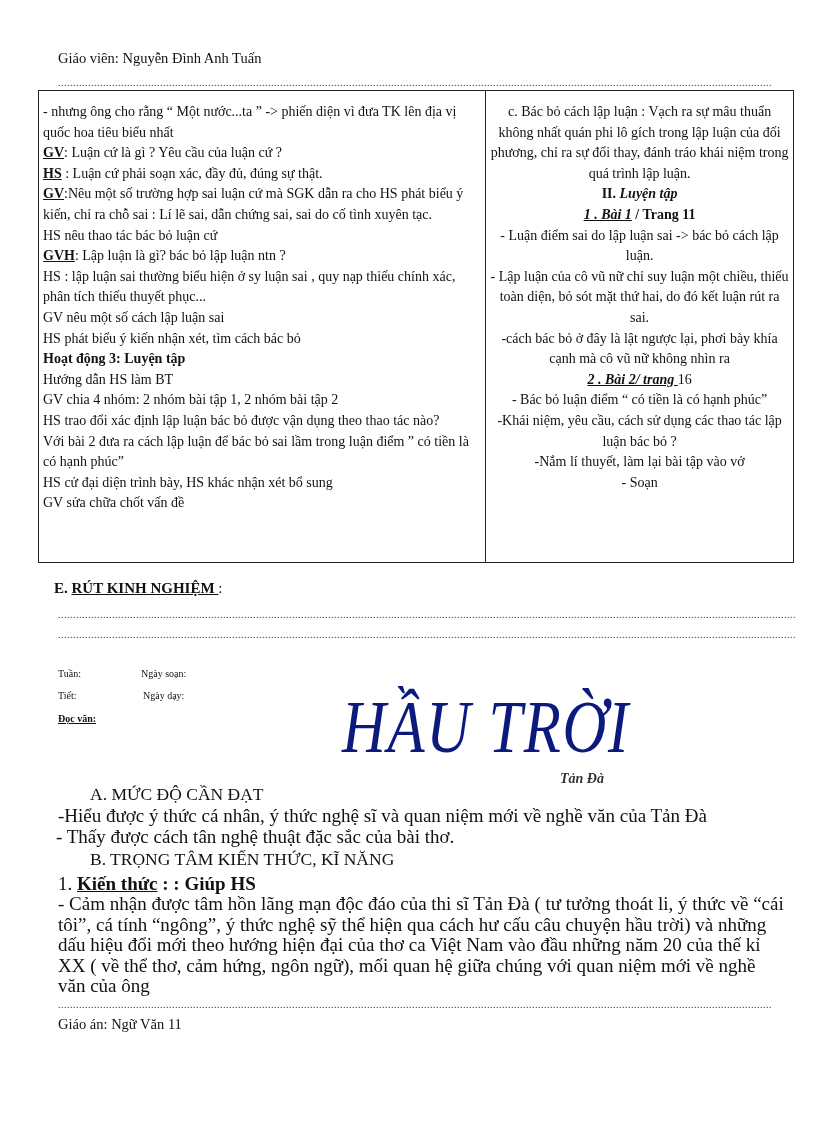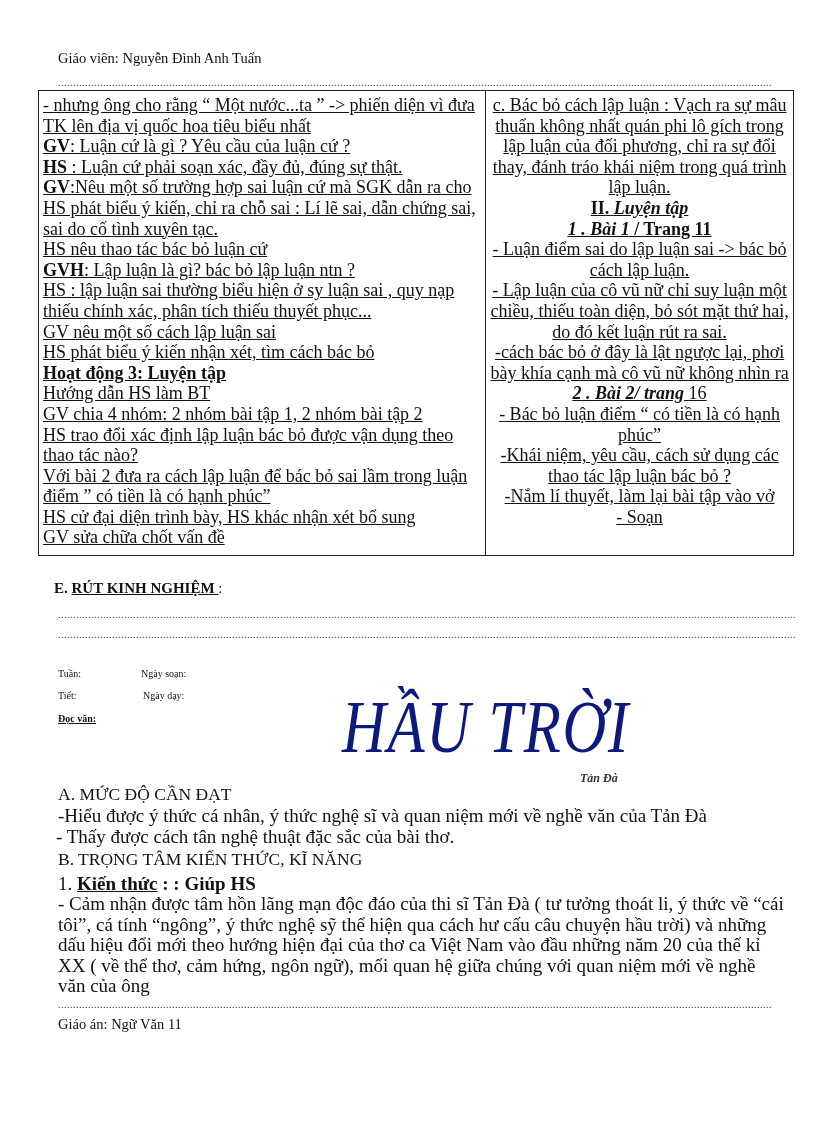--- a/index.html
+++ b/index.html
@@ -3,33 +3,33 @@
 <meta charset="utf-8">
 <style>
   html, body { margin: 0; padding: 0; background: #ffffff; }
   body { width: 816px; height: 1123px; position: relative; overflow: hidden;
          font-family: "Liberation Serif", "DejaVu Serif", serif; color: #111; }
   .abs { position: absolute; }
   .hdr { left: 58px; top: 50px; font-size: 14.5px; text-align: right; }
   .dots { font-size: 10px; letter-spacing: 0.5px; overflow: hidden; white-space: nowrap; color: #333; line-height: 10px; }
   .dots::before { content: "......................................................................................................................................................................................................................................................................................................................................................"; }
   table.lesson { left: 38px; top: 90px; width: 756px; border-collapse: collapse; position: absolute; }
-  table.lesson td { border: 1px solid #222; vertical-align: top; font-size: 18px; line-height: 20.6px; padding: 4px 4px 2px 4px; text-decoration: underline; }
+  table.lesson td { border: 1px solid #222; vertical-align: top; font-size: 14px; line-height: 20.6px; padding: 11px 4px 2px 4px; }
   td.c1 { width: 440px; height: 458px; }
   td.c2 { width: 300px; text-align: center; }
   .u { text-decoration: underline; }
   .b { font-weight: bold; }
   .bi { font-weight: bold; font-style: italic; }
   .line { display: block; }
   .secE { left: 54px; top: 580px; font-size: 15px; }
   .meta { font-size: 10px; }
   .title-art { left: 342px; top: 685px; width: 310px; height: 110px; }
   .title-art .big { font-family: "Liberation Serif", serif; font-style: italic; font-size: 74px; color: #0b1a7c; letter-spacing: 2px; transform: scaleX(0.82); transform-origin: left top; white-space: nowrap; line-height: 84px; }
-  .title-art .author { position: absolute; left: 218px; top: 86px; font-family: "Liberation Serif", serif; font-style: italic; font-size: 12px; font-weight: bold; color: #333; margin-left: 20px; }
-  .sec { font-size: 17.5px; }
+  .title-art .author { position: absolute; left: 218px; top: 86px; font-family: "Liberation Serif", serif; font-style: italic; font-size: 14px; font-weight: bold; color: #333; }
+  .sec { font-size: 17.5px; margin-left: 32px; }
   .para { font-size: 19px; line-height: 20.6px; }
 </style>
 </head>
 <body>
 
 <div class="abs hdr">Giáo viên: Nguyễn Đình Anh Tuấn</div>
 <div class="abs dots" style="left:58px; top:78px; width:714px;"></div>
 
 <table class="lesson">
   <tbody>

